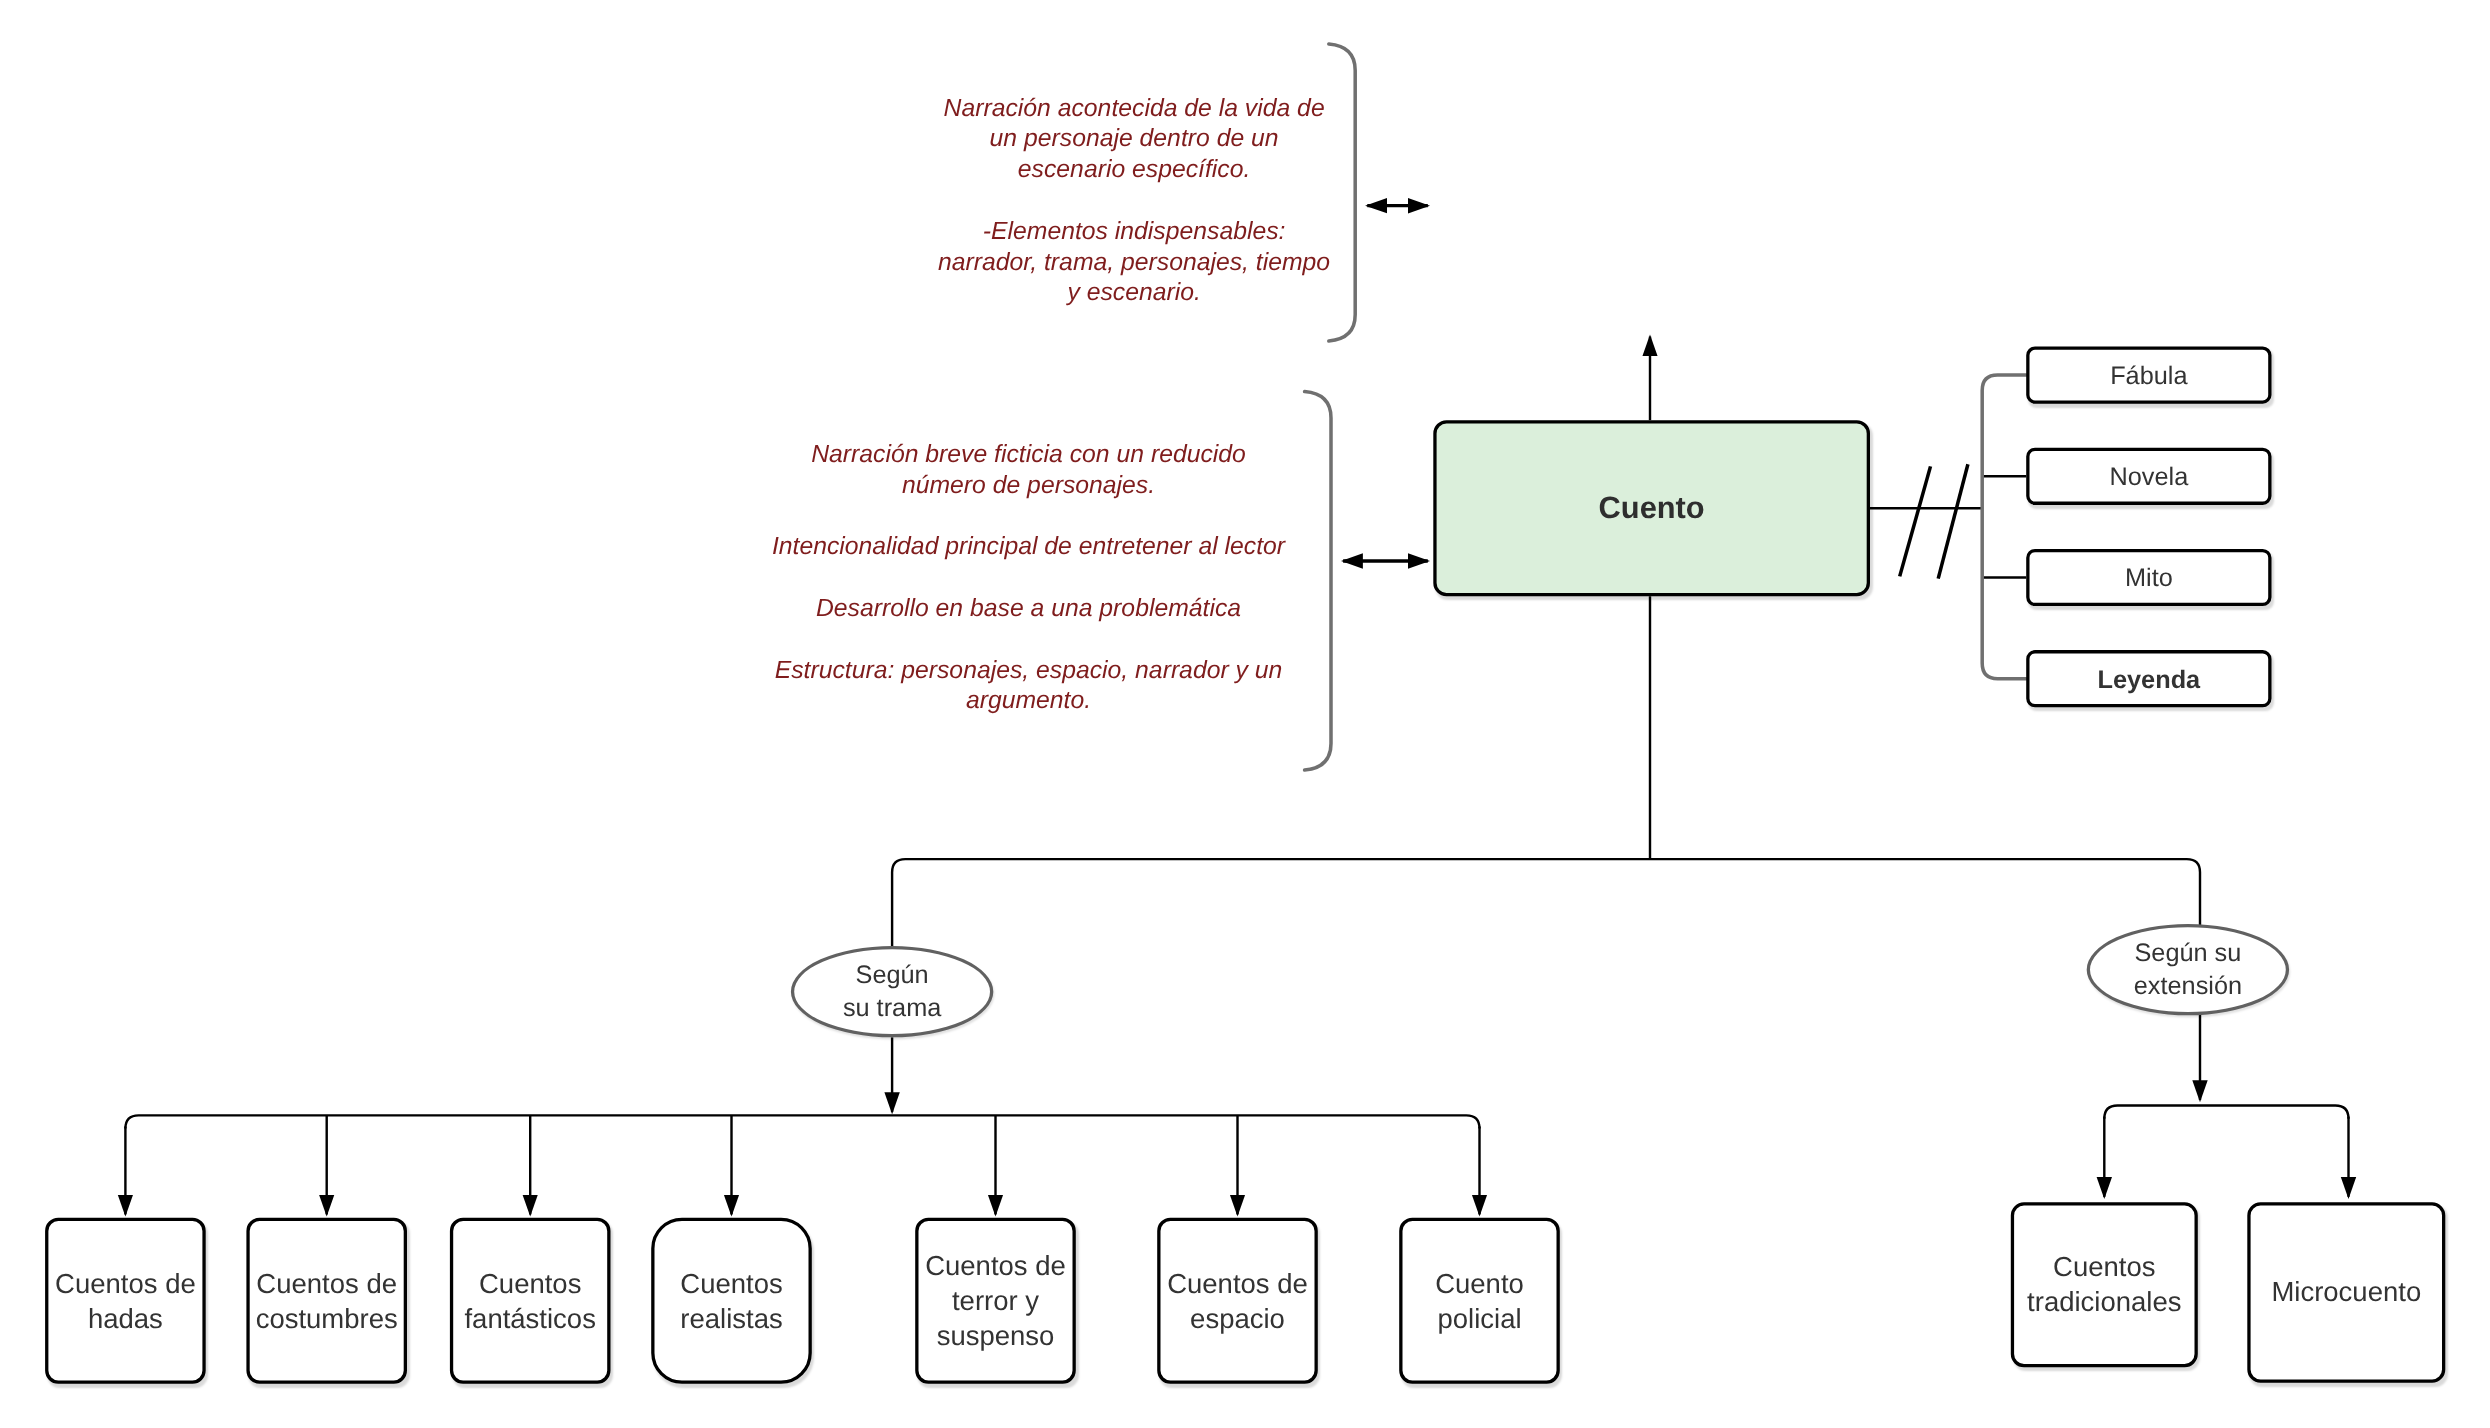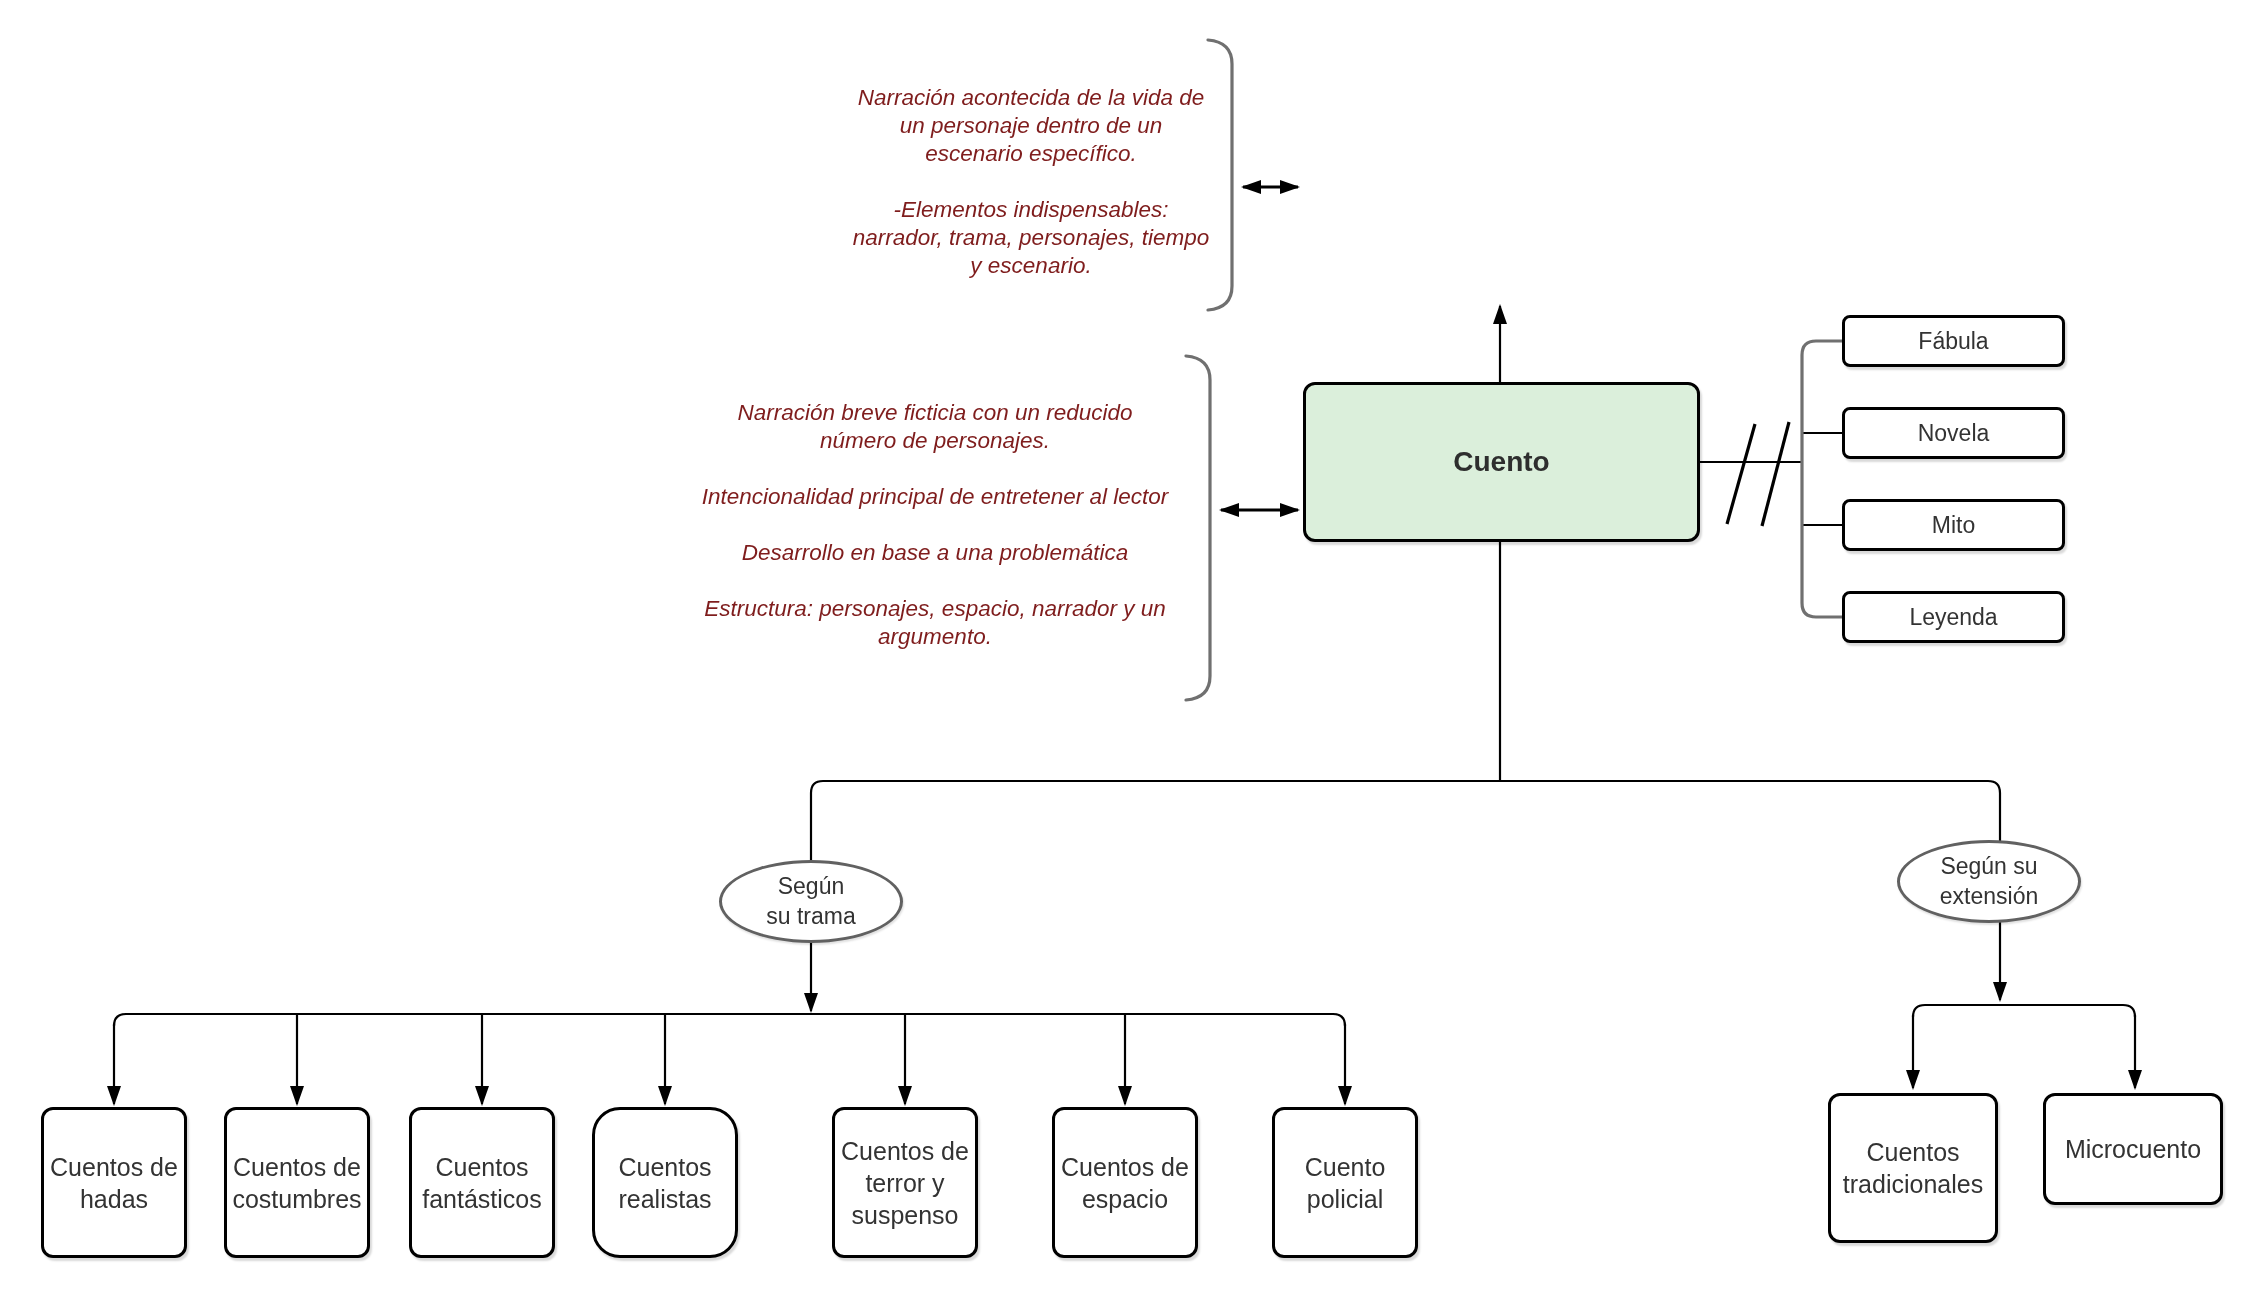--- a/index.html
+++ b/index.html
@@ -115,21 +115,21 @@
 
   <div class="node subgenre" style="left:1842px;top:315px;width:223px;height:52px;">
     <span class="node-label">Fábula</span>
   </div>
   <div class="node subgenre" style="left:1842px;top:407px;width:223px;height:52px;">
     <span class="node-label">Novela</span>
   </div>
   <div class="node subgenre" style="left:1842px;top:499px;width:223px;height:52px;">
     <span class="node-label">Mito</span>
   </div>
-  <div class="node subgenre" style="left:1842px;top:591px;width:223px;height:52px;">
+  <div class="node subgenre" style="left:1842px;top:591px;width:223px;height:52px;font-weight:bold;">
     <span class="node-label">Leyenda</span>
   </div>
 
   <div class="ellipse" style="left:719px;top:860px;width:184px;height:83px;">
     <span class="node-label">Según
 su trama</span>
   </div>
   <div class="ellipse" style="left:1897px;top:840px;width:184px;height:83px;">
     <span class="node-label">Según su
 extensión</span>
@@ -153,17 +153,17 @@
   <div class="node typebox" style="left:1052px;top:1107px;width:146px;height:151px;">
     <span class="node-label">Cuentos de espacio</span>
   </div>
   <div class="node typebox" style="left:1272px;top:1107px;width:146px;height:151px;">
     <span class="node-label">Cuento policial</span>
   </div>
 
   <div class="node typebox" style="left:1828px;top:1093px;width:170px;height:150px;">
     <span class="node-label">Cuentos tradicionales</span>
   </div>
-  <div class="node typebox" style="left:2043px;top:1093px;width:180px;height:112px;">
+  <div class="node typebox" style="left:2043px;top:1093px;width:180px;height:164px;">
     <span class="node-label">Microcuento</span>
   </div>
 
 </div>
 
 </body></html>

